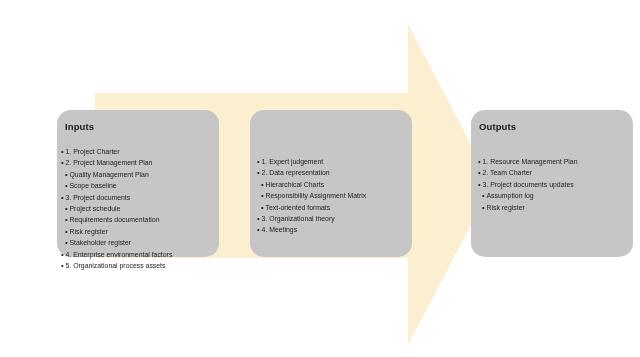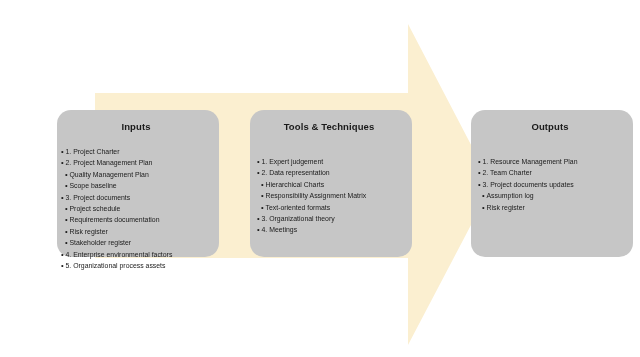--- a/index.html
+++ b/index.html
@@ -33,21 +33,21 @@
   }
   #box-inputs  { left: 57px;  top: 110px; width: 162px; height: 147px; }
   #box-tools   { left: 250px; top: 110px; width: 162px; height: 147px; }
   #box-outputs { left: 443px; top: 110px; width: 162px; height: 147px; margin-left: 28px; }
 
   .box-title {
     position: absolute;
     left: 0;
     right: 12px;
     top: 11px;
-    text-align: center;
+    text-align: left;
     font-size: 9.5px;
     font-weight: bold;
     color: #1a1a1a;
     letter-spacing: 0.1px;
     padding-left: 8px;
   }
   .box-list {
     position: absolute;
     left: 0;
     right: 0;
@@ -103,21 +103,20 @@
       <li class="lvl2">Project schedule</li>
       <li class="lvl2">Requirements documentation</li>
       <li class="lvl2">Risk register</li>
       <li class="lvl2">Stakeholder register</li>
       <li class="lvl1">4. Enterprise environmental factors</li>
       <li class="lvl1">5. Organizational process assets</li>
     </ul>
   </div>
 
   <div class="itto-box" id="box-tools">
-    <div class="box-title">Tools &amp; Techniques</div>
     <ul class="box-list">
       <li class="lvl1">1. Expert judgement</li>
       <li class="lvl1">2. Data representation</li>
       <li class="lvl2">Hierarchical Charts</li>
       <li class="lvl2">Responsibility Assignment Matrix</li>
       <li class="lvl2">Text-oriented formats</li>
       <li class="lvl1">3. Organizational theory</li>
       <li class="lvl1">4. Meetings</li>
     </ul>
   </div>

